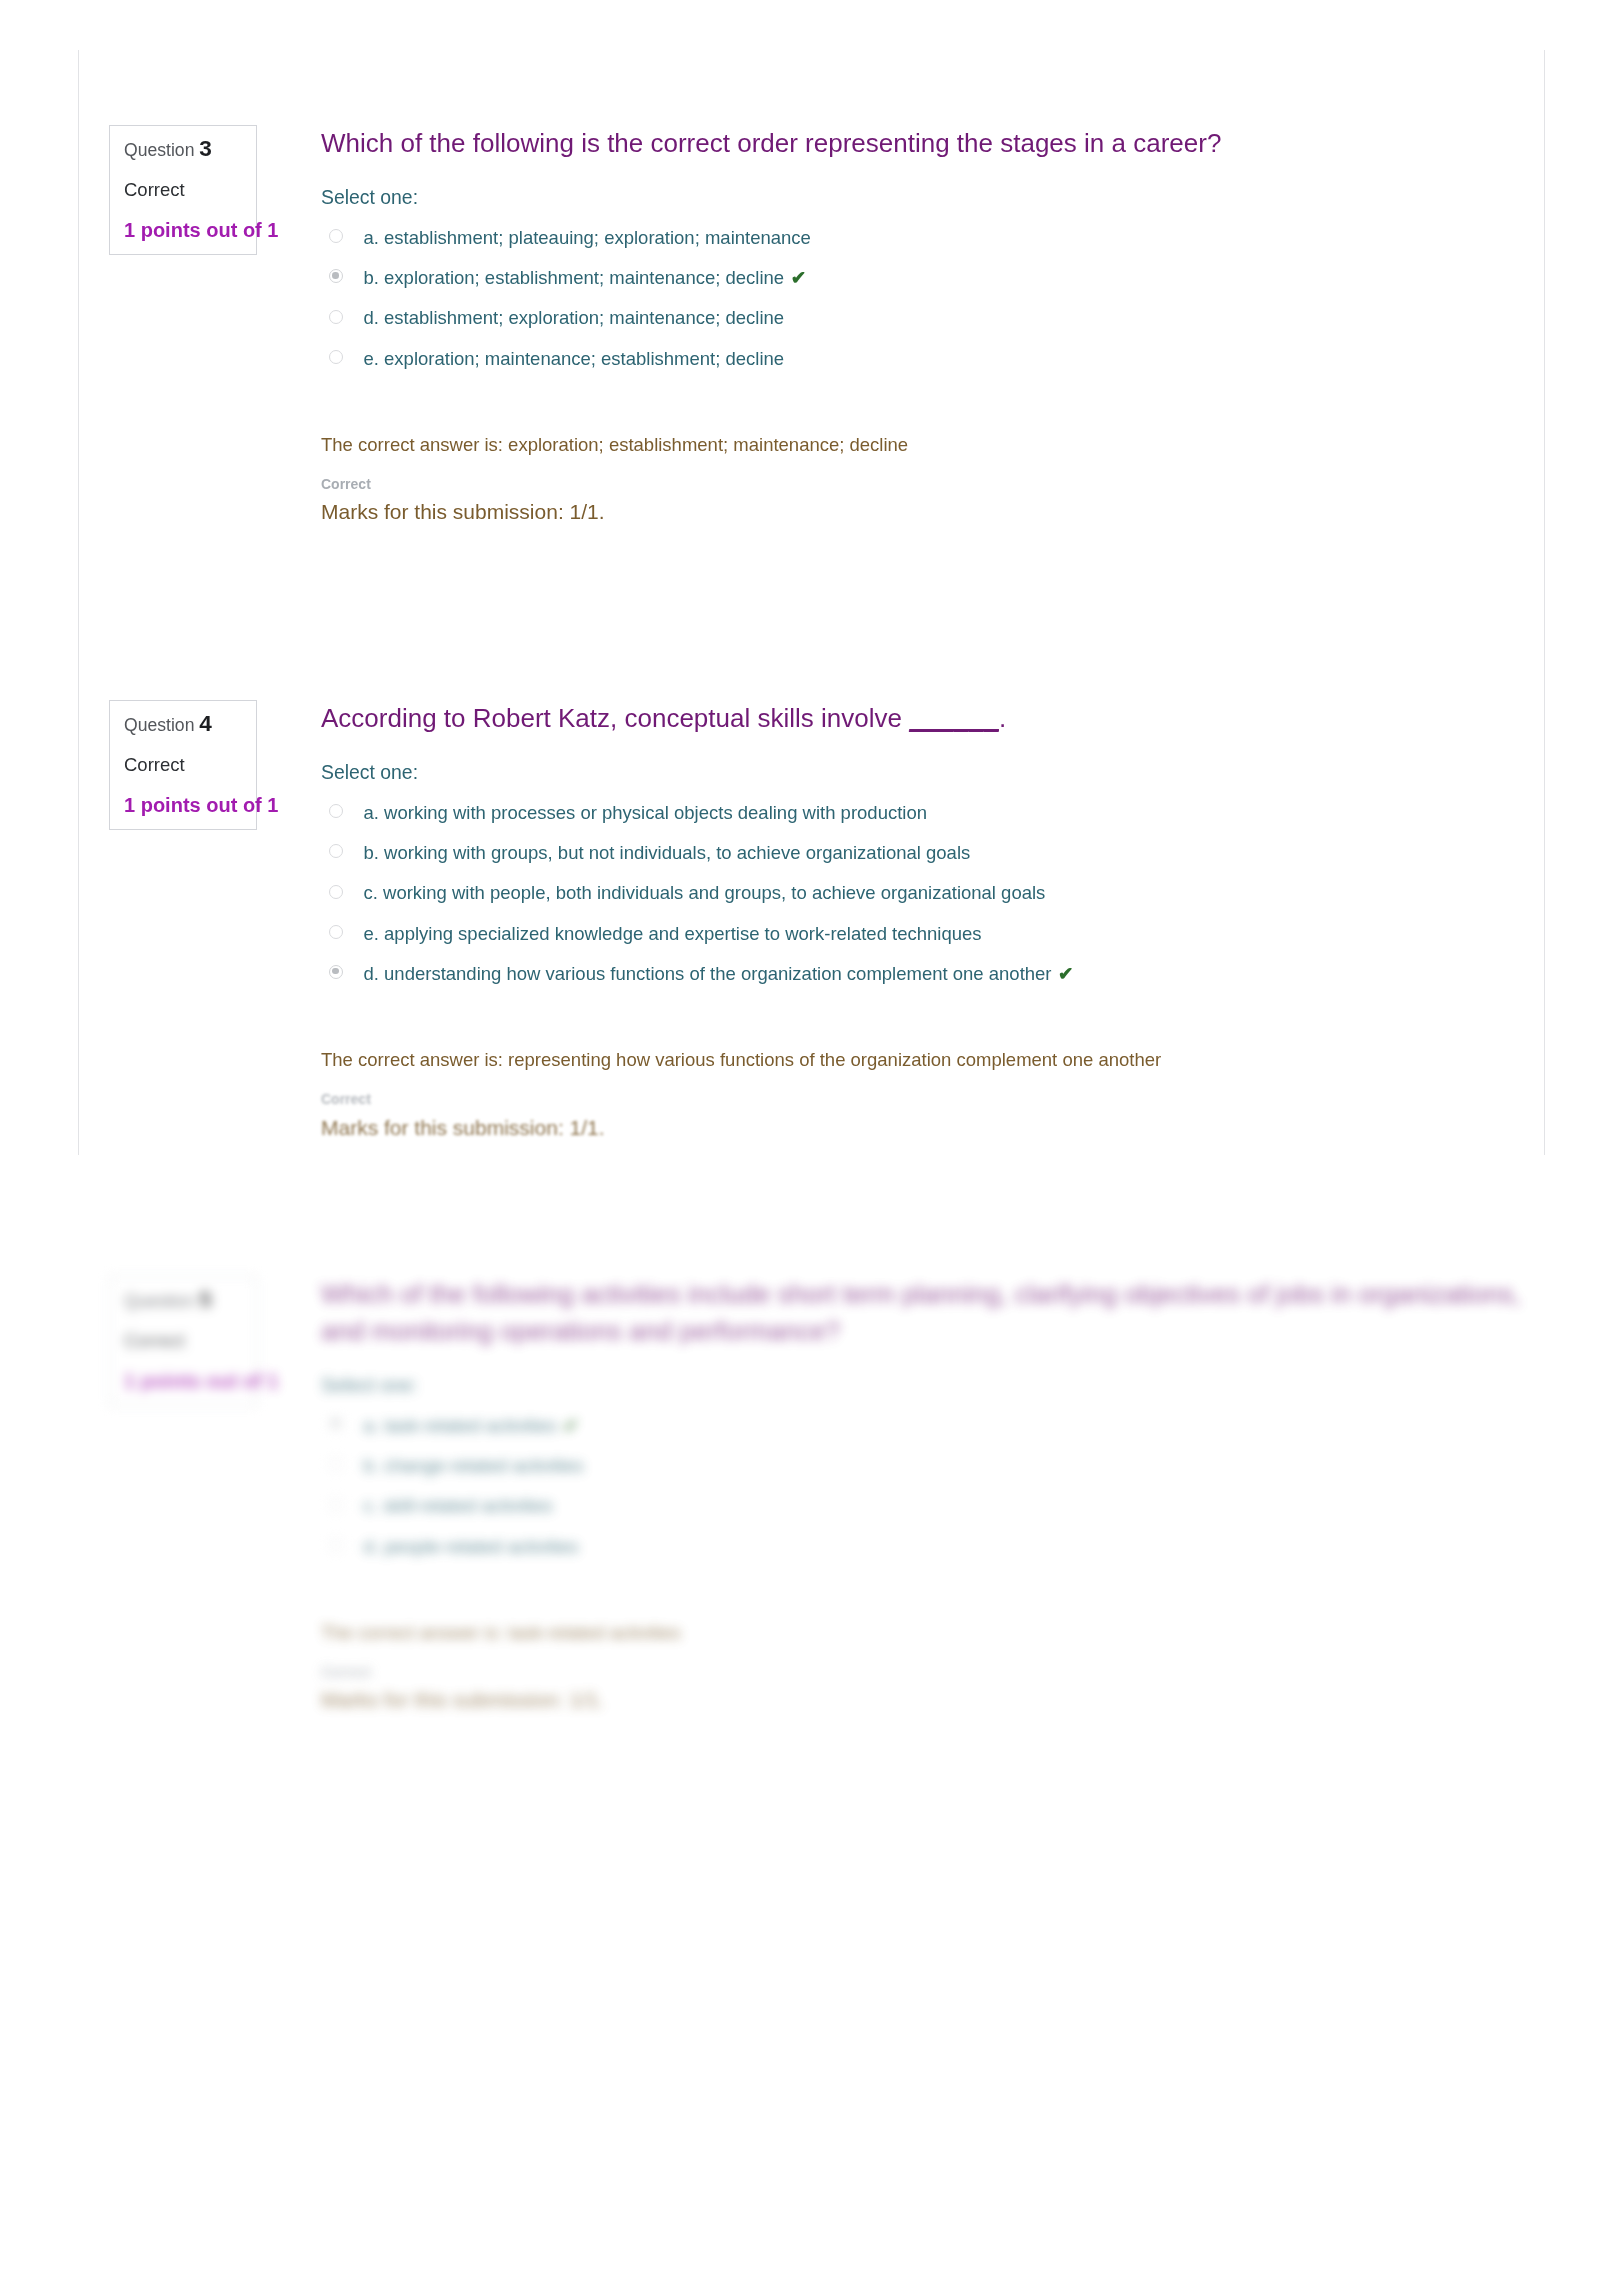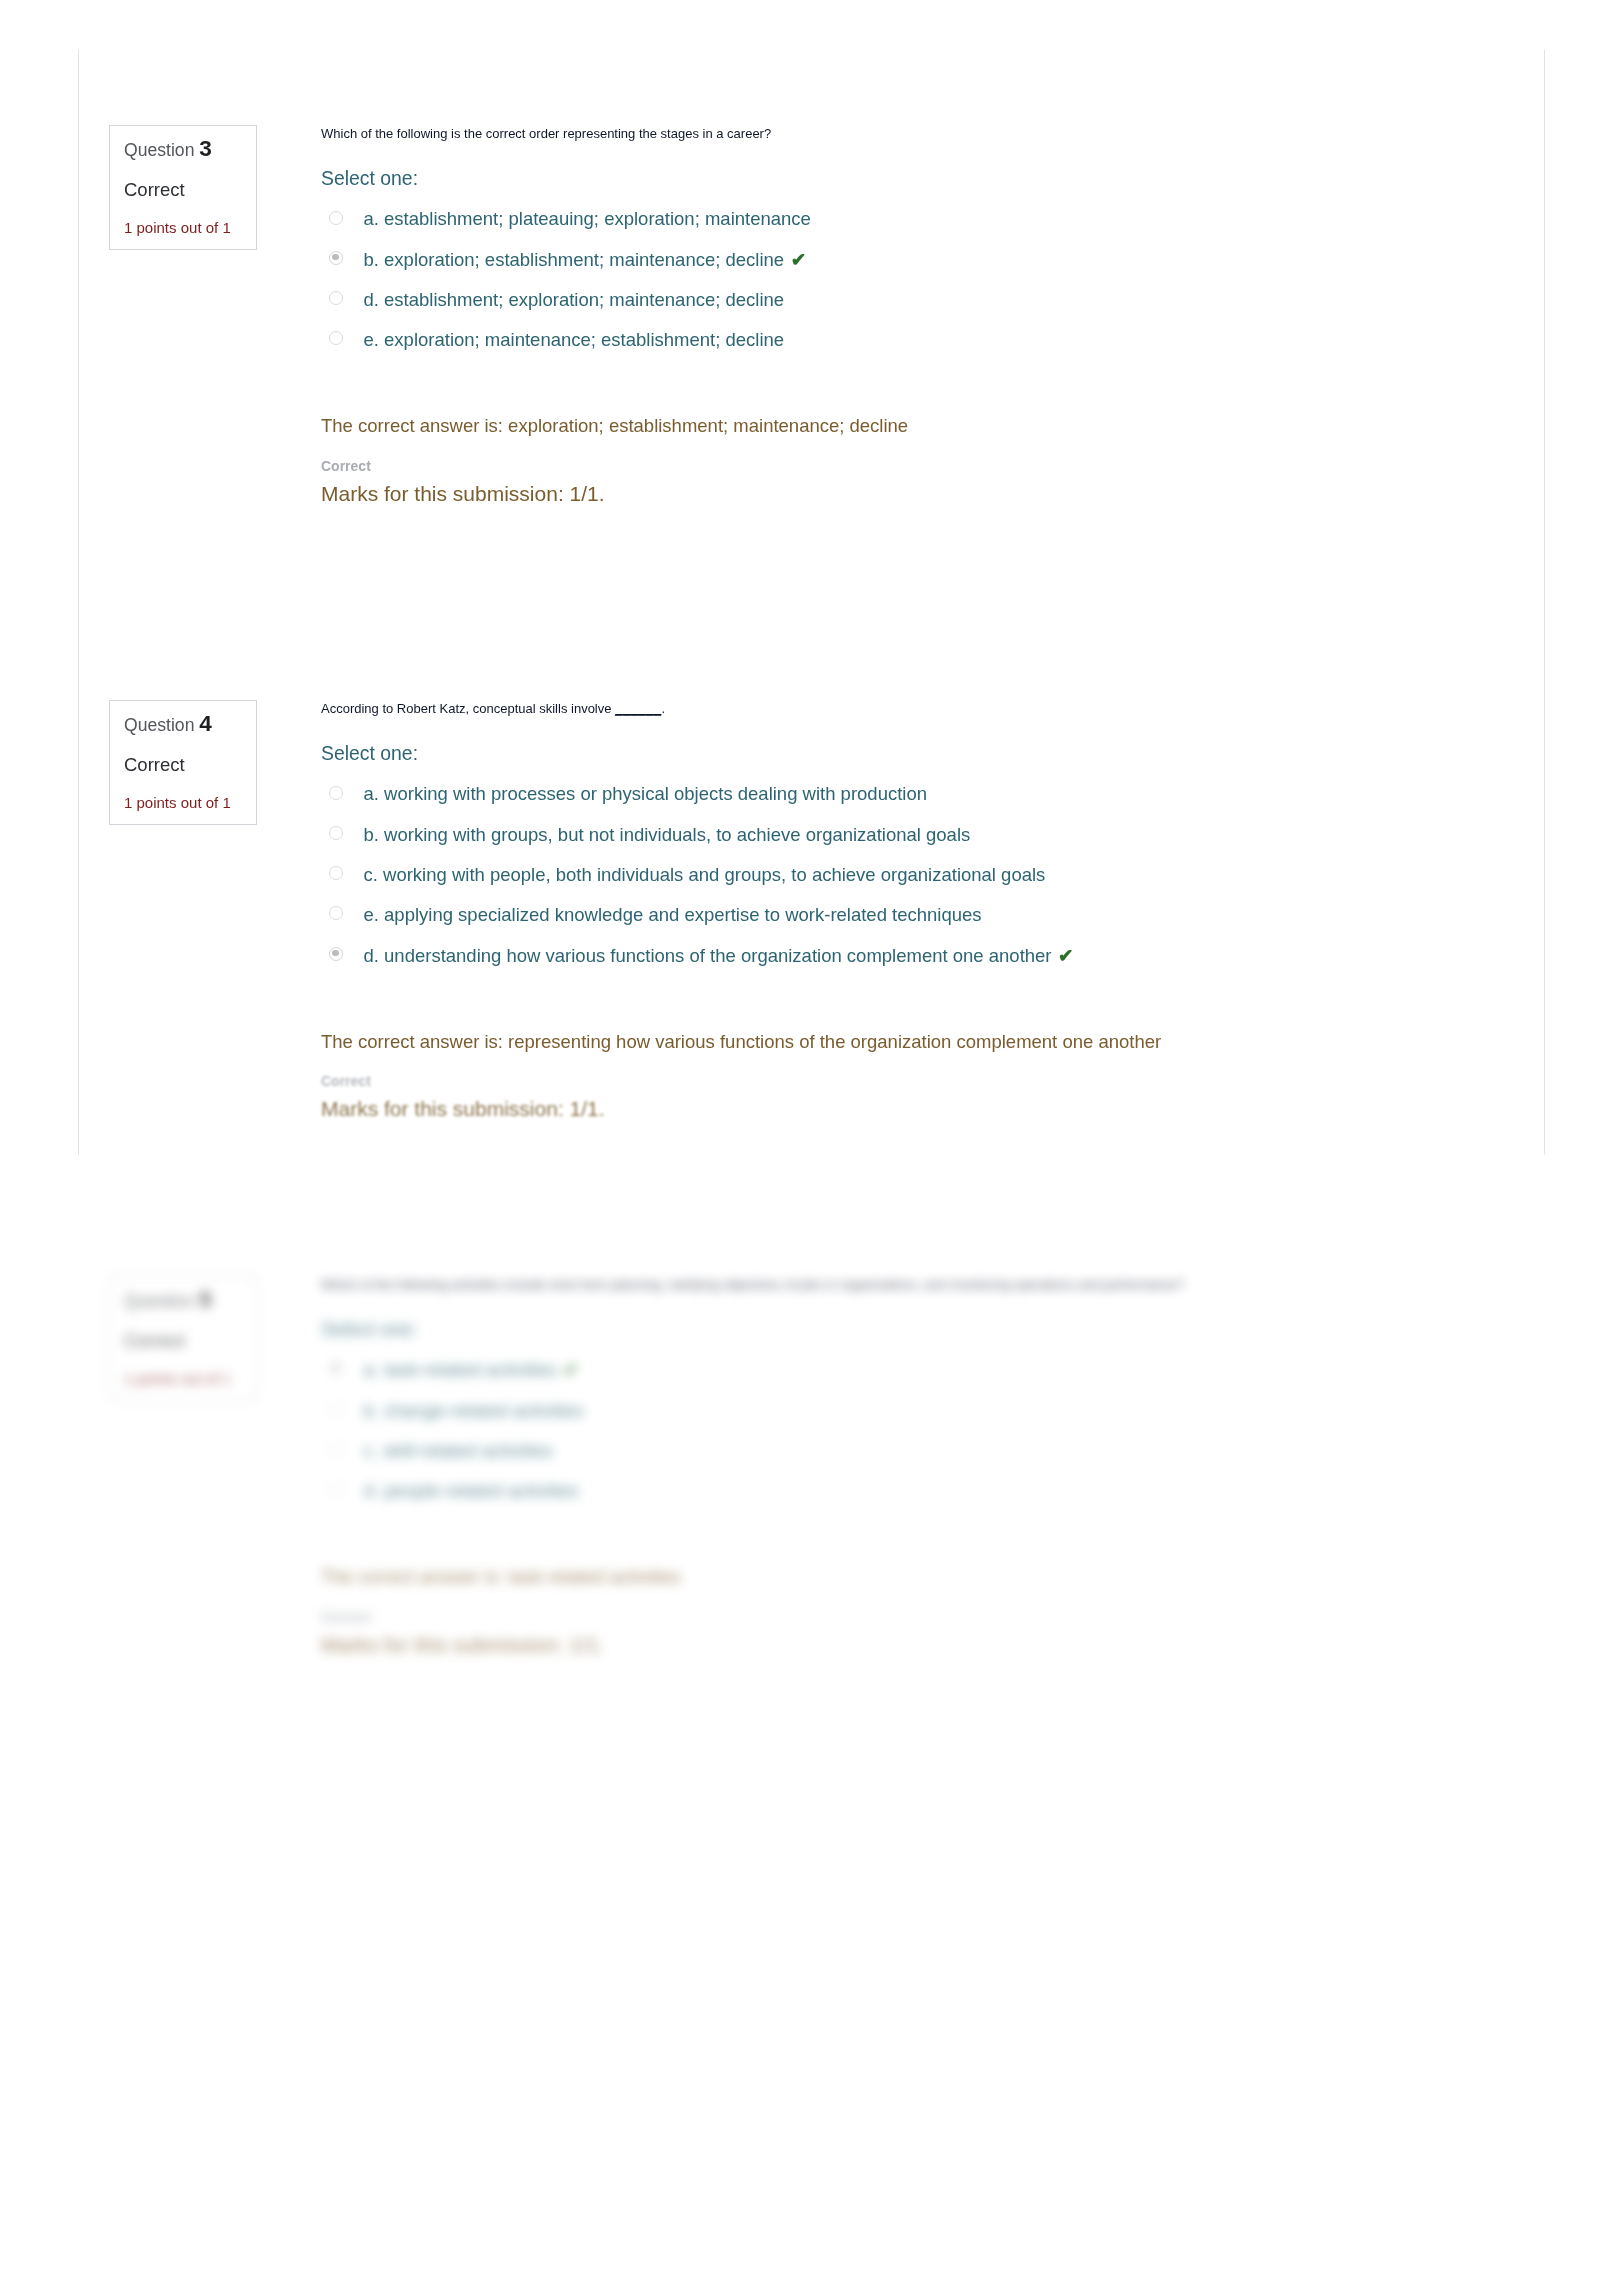--- a/index.html
+++ b/index.html
@@ -62,33 +62,34 @@
     font-size: 22.6px;
     font-weight: bold;
     color: #1d1f22;
   }
   .qinfo-line.state {
     font-size: 18.5px;
     color: #2c2f33;
     margin-bottom: 21px;
   }
   .qinfo-line.grade {
-    font-size: 15px;
-    color: #7f1d1d;
+    font-size: 20px;
+    color: #a21caf;
+    font-weight: bold;
   }
 
   
   .qcontent {
     position: absolute;
     left: 321px;
     width: 1248px;
   }
   .qtext {
-    color: #0f172a;
-    font-size: 13px;
+    color: #701a75;
+    font-size: 26px;
     line-height: 1.42;
     margin: 0 0 26px 0;
   }
   .qtext .blank {
     text-decoration: underline;
     letter-spacing: 0.5px;
   }
   .select-one {
     color: #2d6472;
     font-size: 19.4px;

